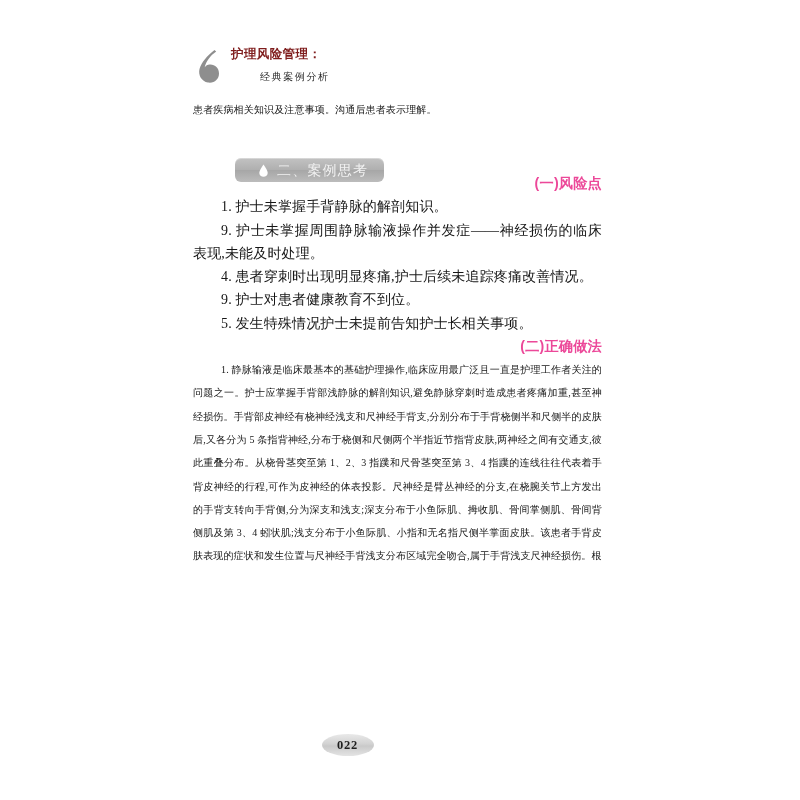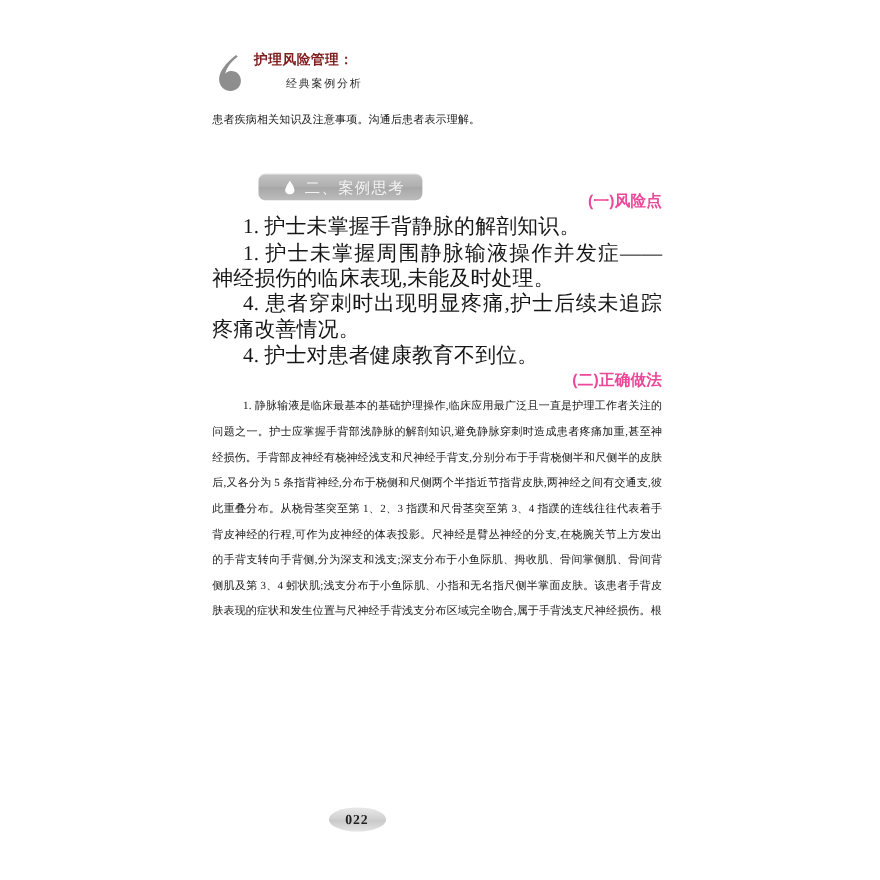--- a/index.html
+++ b/index.html
@@ -141,37 +141,38 @@
   .gap-after-heading  { margin-top: 6px; }
   .gap-section-top    { margin-top: 16px; }
 
   
   ul.num-list {
     list-style: none;
     margin: 0;
     padding: 0;
   }
   ul.num-list li {
-    font-size: 19px;
+    font-size: 14px;
     line-height: 23.3px;
     text-align: justify;
     text-justify: inter-ideograph;
     text-indent: 28px;
     letter-spacing: 0.15px;
     color: #161616;
     font-family: "Liberation Serif", "DejaVu Serif", serif;
   }
 
   
   .page-number-wrap {
     position: absolute;
     left: 0;
     top: 734px;
     width: 649px;
     text-align: center;
+    padding-left: 23px;
   }
   .page-number {
     display: inline-block;
     width: 52px;
     height: 22px;
     line-height: 22px;
     border-radius: 50%;
     background: linear-gradient(to bottom, #e9e9e9 0%, #d2d2d2 45%, #c9c9c9 55%, #e4e4e4 100%);
     font-family: "Liberation Serif", "DejaVu Serif", serif;
     font-size: 12.5px;
@@ -210,23 +211,24 @@
           </svg>
         </span>
         <span class="banner-text">二、案例思考</span>
       </div>
     </div>
 
     <h3 class="sub-heading gap-section-top">(一)风险点</h3>
 
     <ul class="num-list gap-after-heading">
       <li>1. 护士未掌握手背静脉的解剖知识。</li>
-      <li>1. 护士未掌握周围静脉输液操作并发症——神经损伤的临床表现,未能及时处理。</li>
+      <li>9. 护士未掌握周围静脉输液操作并发症——神经损伤的临床表现,未能及时处理。</li>
       <li>4. 患者穿刺时出现明显疼痛,护士后续未追踪疼痛改善情况。</li>
-      <li>4. 护士对患者健康教育不到位。</li>
+      <li>9. 护士对患者健康教育不到位。</li>
+      <li>5. 发生特殊情况护士未提前告知护士长相关事项。</li>
     </ul>
 
     <h3 class="sub-heading gap-before-heading">(二)正确做法</h3>
 
     <p class="body-para indent-2 gap-after-heading">1. 静脉输液是临床最基本的基础护理操作,临床应用最广泛且一直是护理工作者关注的问题之一。护士应掌握手背部浅静脉的解剖知识,避免静脉穿刺时造成患者疼痛加重,甚至神经损伤。手背部皮神经有桡神经浅支和尺神经手背支,分别分布于手背桡侧半和尺侧半的皮肤后,又各分为 5 条指背神经,分布于桡侧和尺侧两个半指近节指背皮肤,两神经之间有交通支,彼此重叠分布。从桡骨茎突至第 1、2、3 指蹼和尺骨茎突至第 3、4 指蹼的连线往往代表着手背皮神经的行程,可作为皮神经的体表投影。尺神经是臂丛神经的分支,在桡腕关节上方发出的手背支转向手背侧,分为深支和浅支;深支分布于小鱼际肌、拇收肌、骨间掌侧肌、骨间背侧肌及第 3、4 蚓状肌;浅支分布于小鱼际肌、小指和无名指尺侧半掌面皮肤。该患者手背皮肤表现的症状和发生位置与尺神经手背浅支分布区域完全吻合,属于手背浅支尺神经损伤。根</p>
 
   </div>
 
   <div class="page-number-wrap">
     <span class="page-number">022</span>

